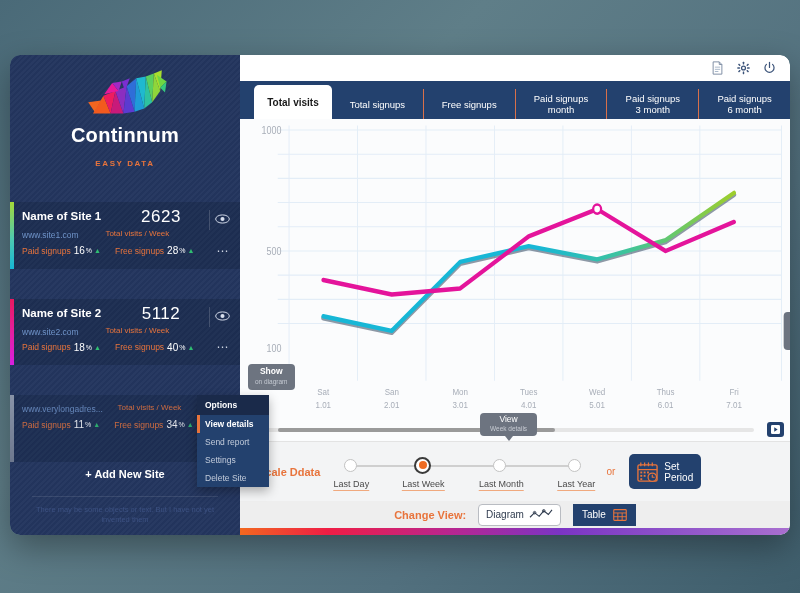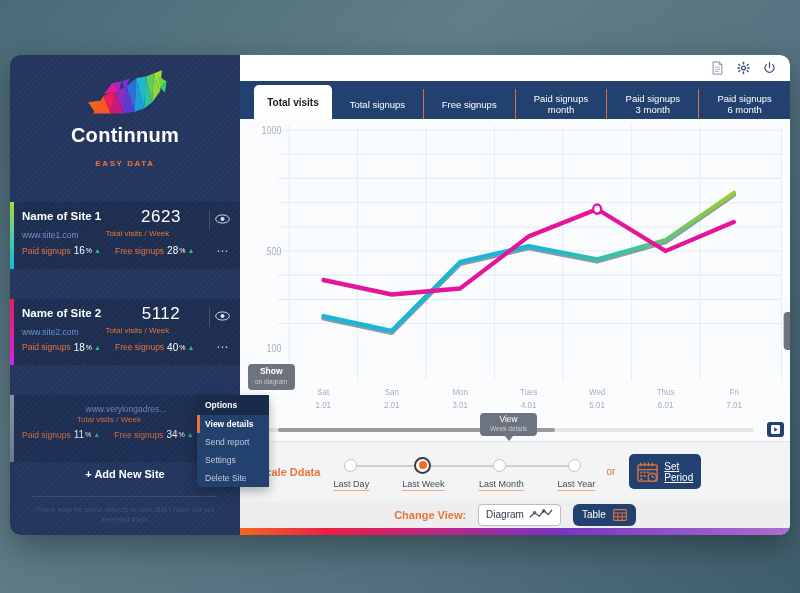--- a/index.html
+++ b/index.html
@@ -193,36 +193,36 @@
   .knob.sel:after{ content:""; position:absolute; inset:2.5px; border-radius:50%; background:#ef6c23; }
   .ktext {
     position:absolute; top:28px; font-size:9px; color:#4a4a4a;
     transform:translateX(-50%); white-space:nowrap;
     border-bottom: 1.5px solid #f0a97e; padding-bottom:1px;
   }
   #or-label { color:#e8743c; font-size:10px; margin: 0 14px 0 18px; }
   #set-period {
     background:#23416e; border-radius:5px; height:35px; width:72px;
     display:flex; align-items:center; gap:5px; padding:0 7px;
-    color:#ffffff; font-size:10px; line-height:11px;text-decoration:underline;
+    color:#ffffff; font-size:10px; line-height:11px;
   }
 
   
   #view-row {
     flex:1; background:#eeeeee; display:flex; align-items:center; justify-content:center;
     gap:12px;
   }
   #cv-label { color:#e8743c; font-size:11px; font-weight:bold; }
   #btn-diagram {
     background:#fff; border:1px solid #b9bcc2; border-radius:4px;
     height:22px; padding:0 7px; display:flex; align-items:center; gap:5px;
     font-size:10px; color:#2e3a4d;
   }
   #btn-table {
-    background:#23416e; border-radius:6px; height:22px; padding:0 9px;
+    background:#23416e; border-radius:0; height:22px; padding:0 9px;
     display:flex; align-items:center; gap:7px; font-size:10px; color:#ffffff;
   }
   #bottom-bar {
     height:7px;
     background: linear-gradient(90deg,#f2681f 0%, #ef1d45 16%, #b9268f 38%, #7b34c4 58%, #8e52c9 78%, #a96fd0 100%);
   }
 
   
   #options-menu {
     position:absolute; left:187px; top:340px; width:72px; z-index:30;
@@ -331,21 +331,21 @@
         <span class="val">40</span>
         <span class="pct">%</span>
         <span class="up-tri">▲</span>
         <span class="sc-dots">⋯</span>
       </div>
     </div>
 
     <div class="site-card c3">
       <div class="edge"></div>
       <div class="sc-div"></div>
-      <div style="display:flex;align-items:center;flex-direction:column;">
+      <div style="display:flex;align-items:flex-start;">
         <div class="sc-url">www.verylongadres...</div>
         <div class="sc-sub" style="flex:1">Total visits / Week</div>
       </div>
       <div class="sc-row2">
         <span class="lbl">Paid signups</span>
         <span class="val">11</span>
         <span class="pct">%</span>
         <span class="up-tri">▲</span>
         <span class="sc-gapA"></span>
         <span class="lbl">Free signups</span>

